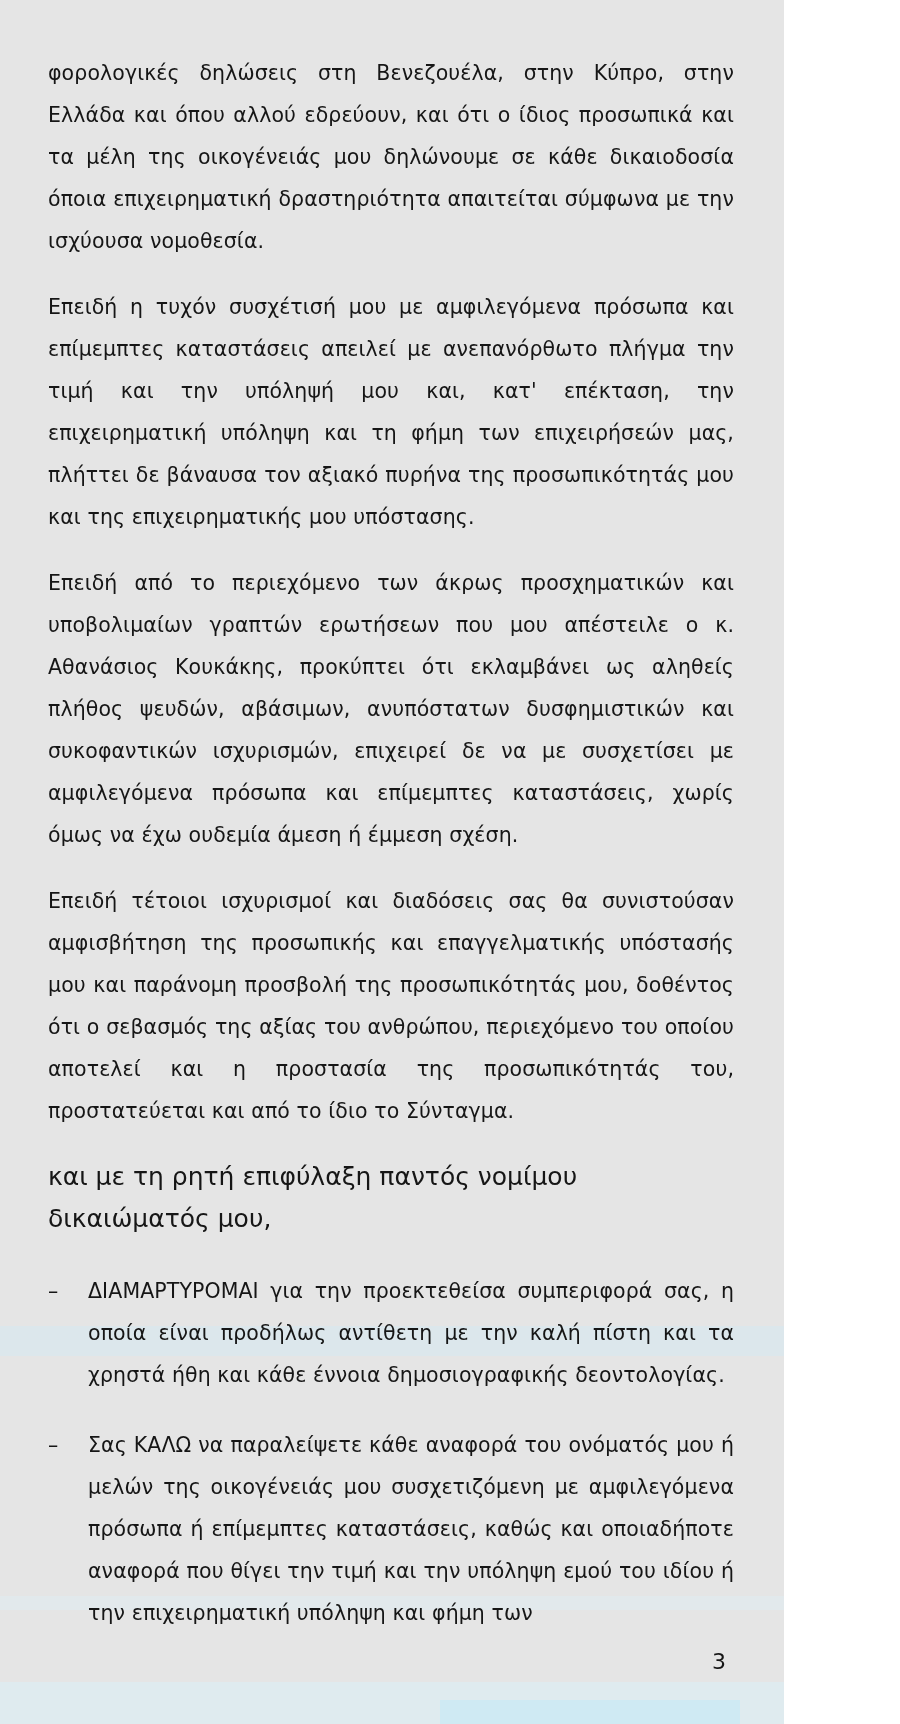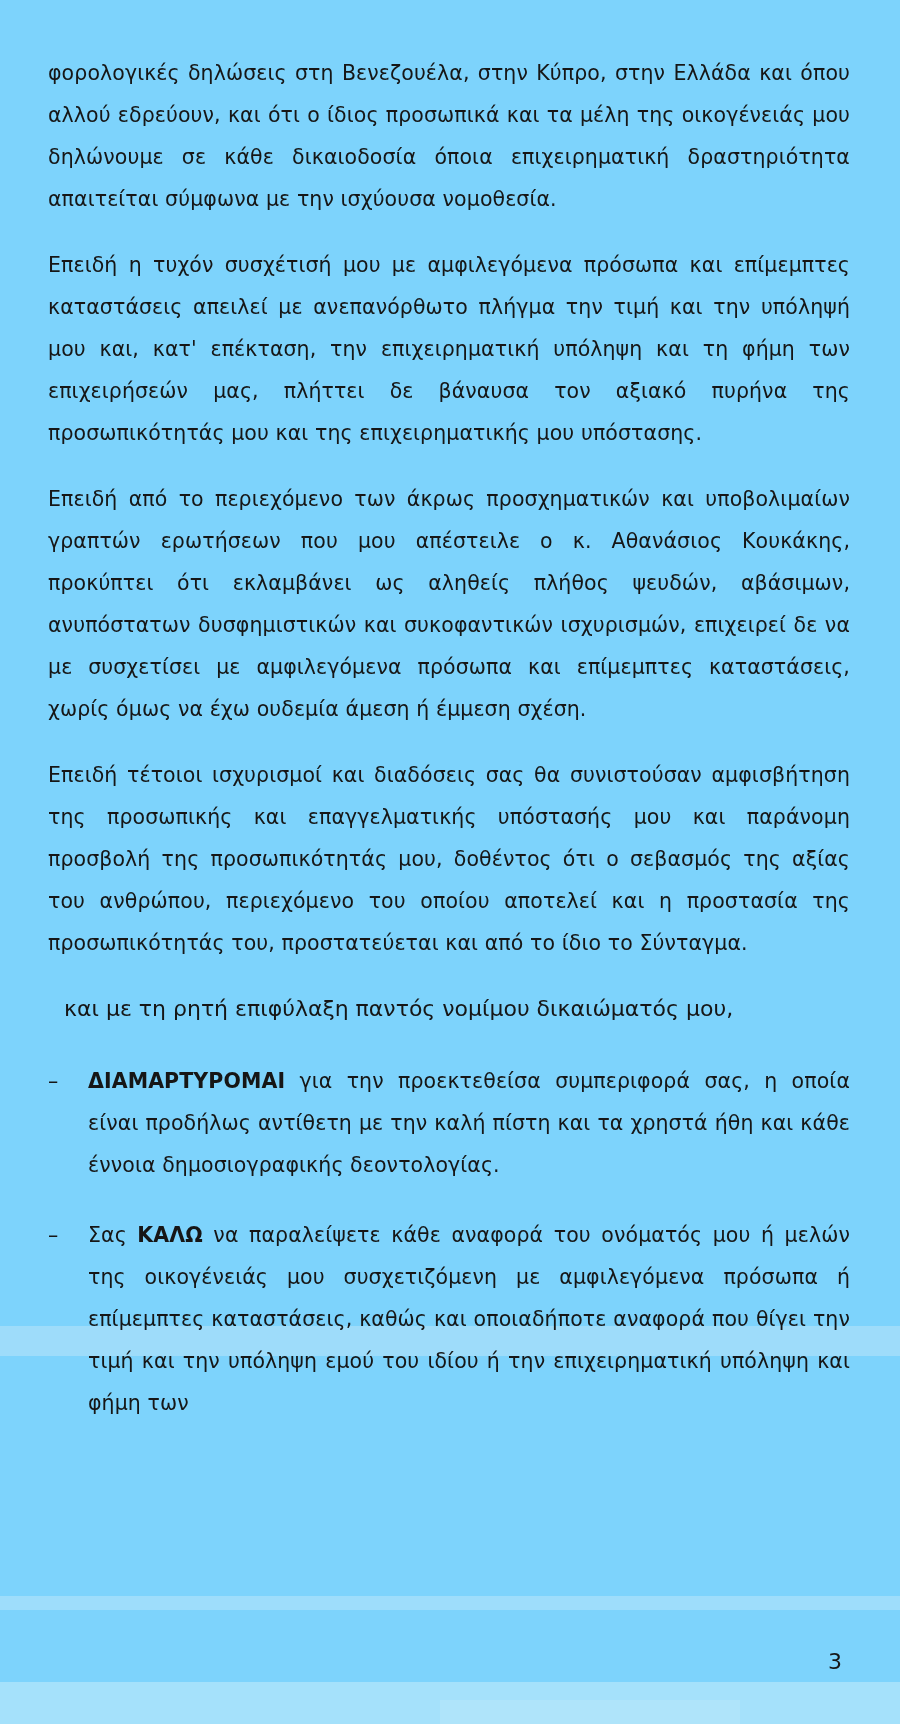--- a/index.html
+++ b/index.html
@@ -2,23 +2,23 @@
 <html><head>
 <meta charset="utf-8">
 <style>
   html, body {
     margin: 0;
     padding: 0;
     background: #ffffff;
   }
   .page {
     position: relative;
-    width: 900px;
+    width: 784px;
     height: 1724px;
-    background: #7dd3fc;
+    background: #e5e5e5;
     overflow: hidden;
     font-family: "DejaVu Sans", sans-serif;
     color: #161616;
   }
   
   .artifact {
     position: absolute;
     left: 0;
     width: 100%;
     pointer-events: none;
@@ -43,23 +43,23 @@
     letter-spacing: 0.1px;
   }
   .heading {
     text-align: center;
     font-size: 21.5px;
     font-weight: bold;
     margin: 32px 0 36px 0;
     letter-spacing: 0.4px;
   }
   .proviso {
-    font-size: 22px;
+    font-size: 25px;
     line-height: 42px;
-    margin: 0 0 30px 16px;
+    margin: 0 0 30px 0;
   }
   .bullets {
     margin: 0;
     padding: 0;
     list-style: none;
   }
   .bullet {
     display: flex;
     margin: 0 0 28px 0;
   }
@@ -68,21 +68,21 @@
     font-size: 20.5px;
     line-height: 42px;
   }
   .bullet .btext {
     flex: 1;
     font-size: 20.5px;
     line-height: 42px;
     text-align: justify;
     letter-spacing: 0.1px;
   }
-  .btext b { font-weight: bold; }
+  .btext b { font-weight: normal; }
   .page-number {
     position: absolute;
     right: 58px;
     bottom: 50px;
     font-size: 22px;
     z-index: 1;
   }
 </style>
 </head>
 <body>

